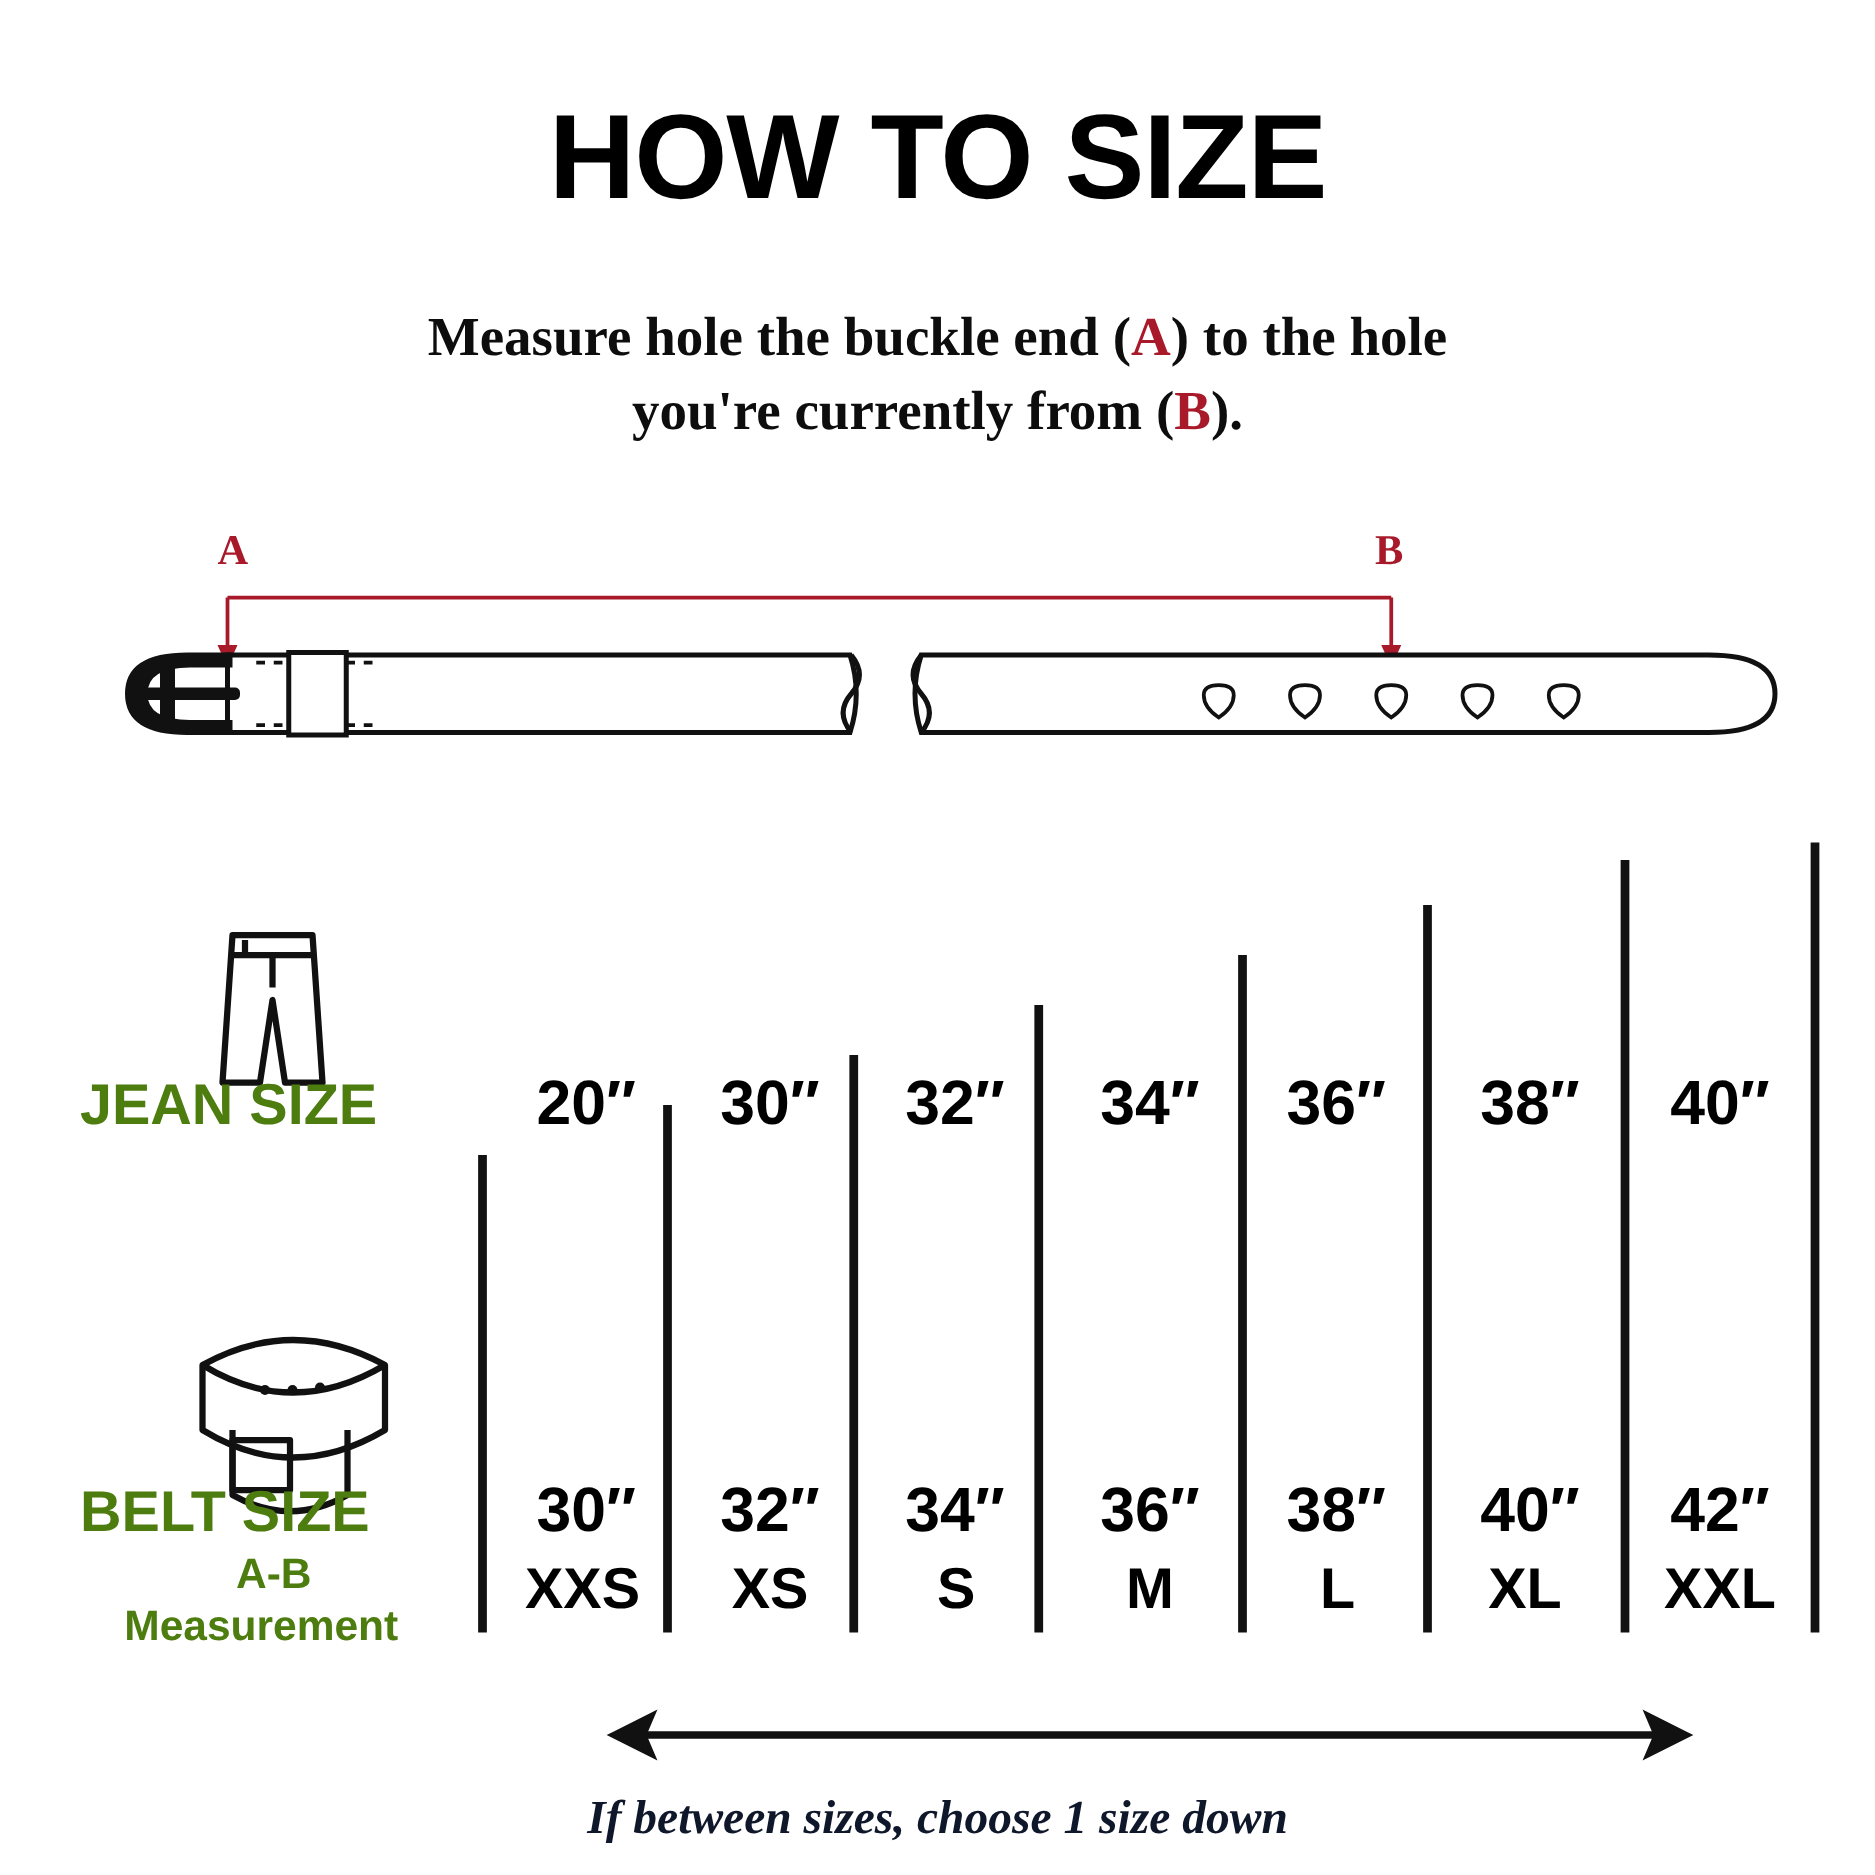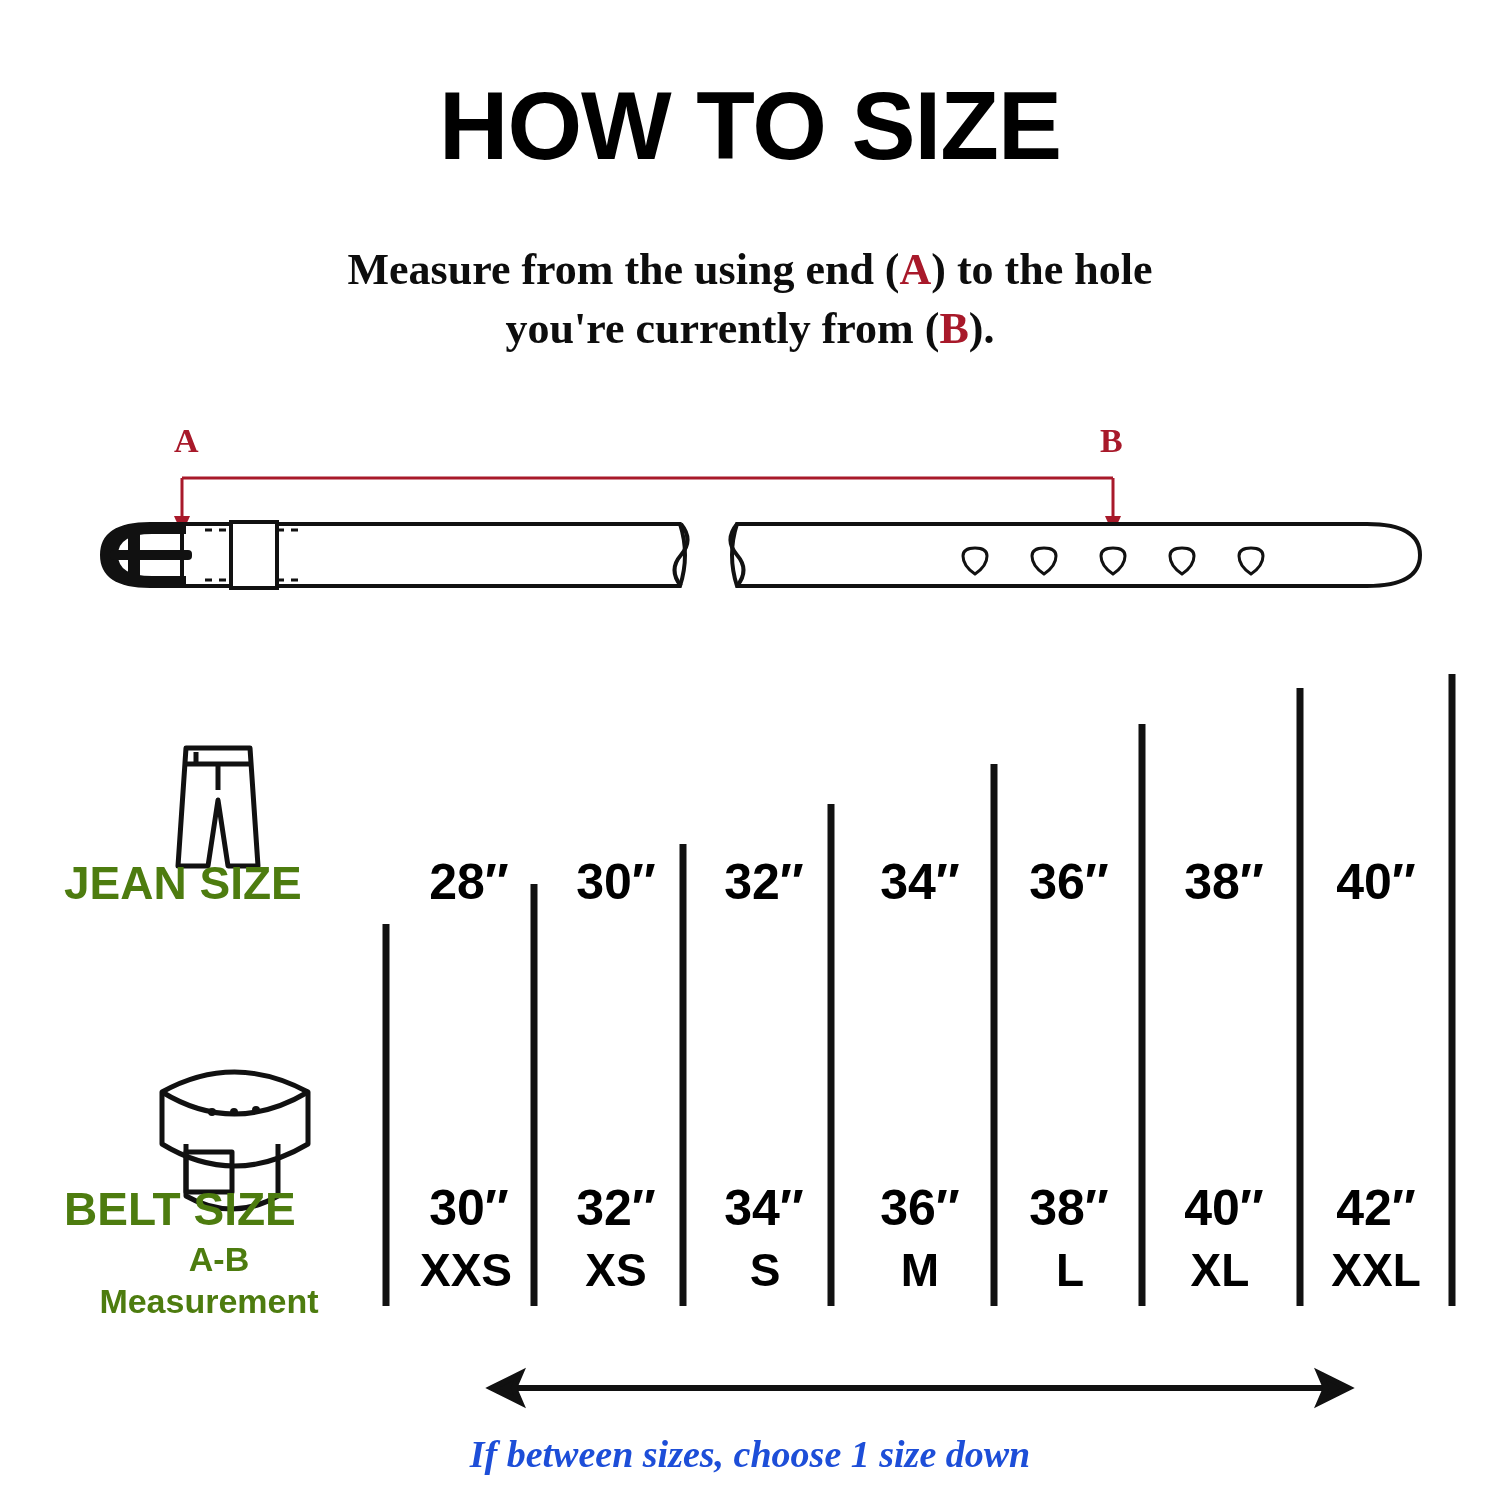--- a/index.html
+++ b/index.html
@@ -102,39 +102,39 @@
   .footnote {
     position: absolute;
     top: 1432px;
     left: 0;
     width: 1500px;
     text-align: center;
     font-family: "Liberation Serif", serif;
     font-style: italic;
     font-weight: bold;
     font-size: 38px;
-    color: #1d4ed8;
+    color: #0f172a;
   }
   .ab-letter {
     position: absolute;
     font-family: "Liberation Serif", serif;
     font-weight: bold;
     font-size: 34px;
     color: #A8192A;
   }
 </style>
 </head>
 <body>
 
 <div class="page">
 
   <div class="title">HOW TO SIZE</div>
 
   <div class="subtitle">
-    <span>Measure from the using end (</span><span class="redletter">A</span><span>) to the hole</span><br>
+    <span>Measure hole the buckle end (</span><span class="redletter">A</span><span>) to the hole</span><br>
     <span>you're currently from (</span><span class="redletter">B</span><span>).</span>
   </div>
 
   <div class="belt-area">
     <svg class="belt-svg" width="1500" height="230" viewBox="0 0 1500 230" xmlns="http://www.w3.org/2000/svg">
 
       <g stroke="#A8192A" stroke-width="3" fill="none">
         <line x1="182" y1="48" x2="182" y2="92"></line>
         <line x1="182" y1="48" x2="1113" y2="48"></line>
         <line x1="1113" y1="48" x2="1113" y2="92"></line>
@@ -215,21 +215,21 @@
         <circle cx="234" cy="452" r="4" fill="#111111" stroke="none"></circle>
         <circle cx="256" cy="450" r="4" fill="#111111" stroke="none"></circle>
       </g>
     </svg>
 
     <div class="row-label" style="left:64px; top:196px;">JEAN SIZE</div>
     <div class="row-label" style="left:64px; top:522px;">BELT SIZE</div>
     <div class="sub-label" style="left:64px; top:580px; width:310px;">A-B</div>
     <div class="sub-label" style="left:44px; top:622px; width:330px;">Measurement</div>
 
-    <div class="cell-text size-val" style="left:411px; top:193px; width:116px; text-align:center;">28″</div>
+    <div class="cell-text size-val" style="left:411px; top:193px; width:116px; text-align:center;">20″</div>
     <div class="cell-text size-val" style="left:558px; top:193px; width:116px; text-align:center;">30″</div>
     <div class="cell-text size-val" style="left:706px; top:193px; width:116px; text-align:center;">32″</div>
     <div class="cell-text size-val" style="left:862px; top:193px; width:116px; text-align:center;">34″</div>
     <div class="cell-text size-val" style="left:1011px; top:193px; width:116px; text-align:center;">36″</div>
     <div class="cell-text size-val" style="left:1166px; top:193px; width:116px; text-align:center;">38″</div>
     <div class="cell-text size-val" style="left:1318px; top:193px; width:116px; text-align:center;">40″</div>
 
     <div class="cell-text size-val" style="left:411px; top:519px; width:116px; text-align:center;">30″</div>
     <div class="cell-text size-val" style="left:558px; top:519px; width:116px; text-align:center;">32″</div>
     <div class="cell-text size-val" style="left:706px; top:519px; width:116px; text-align:center;">34″</div>

